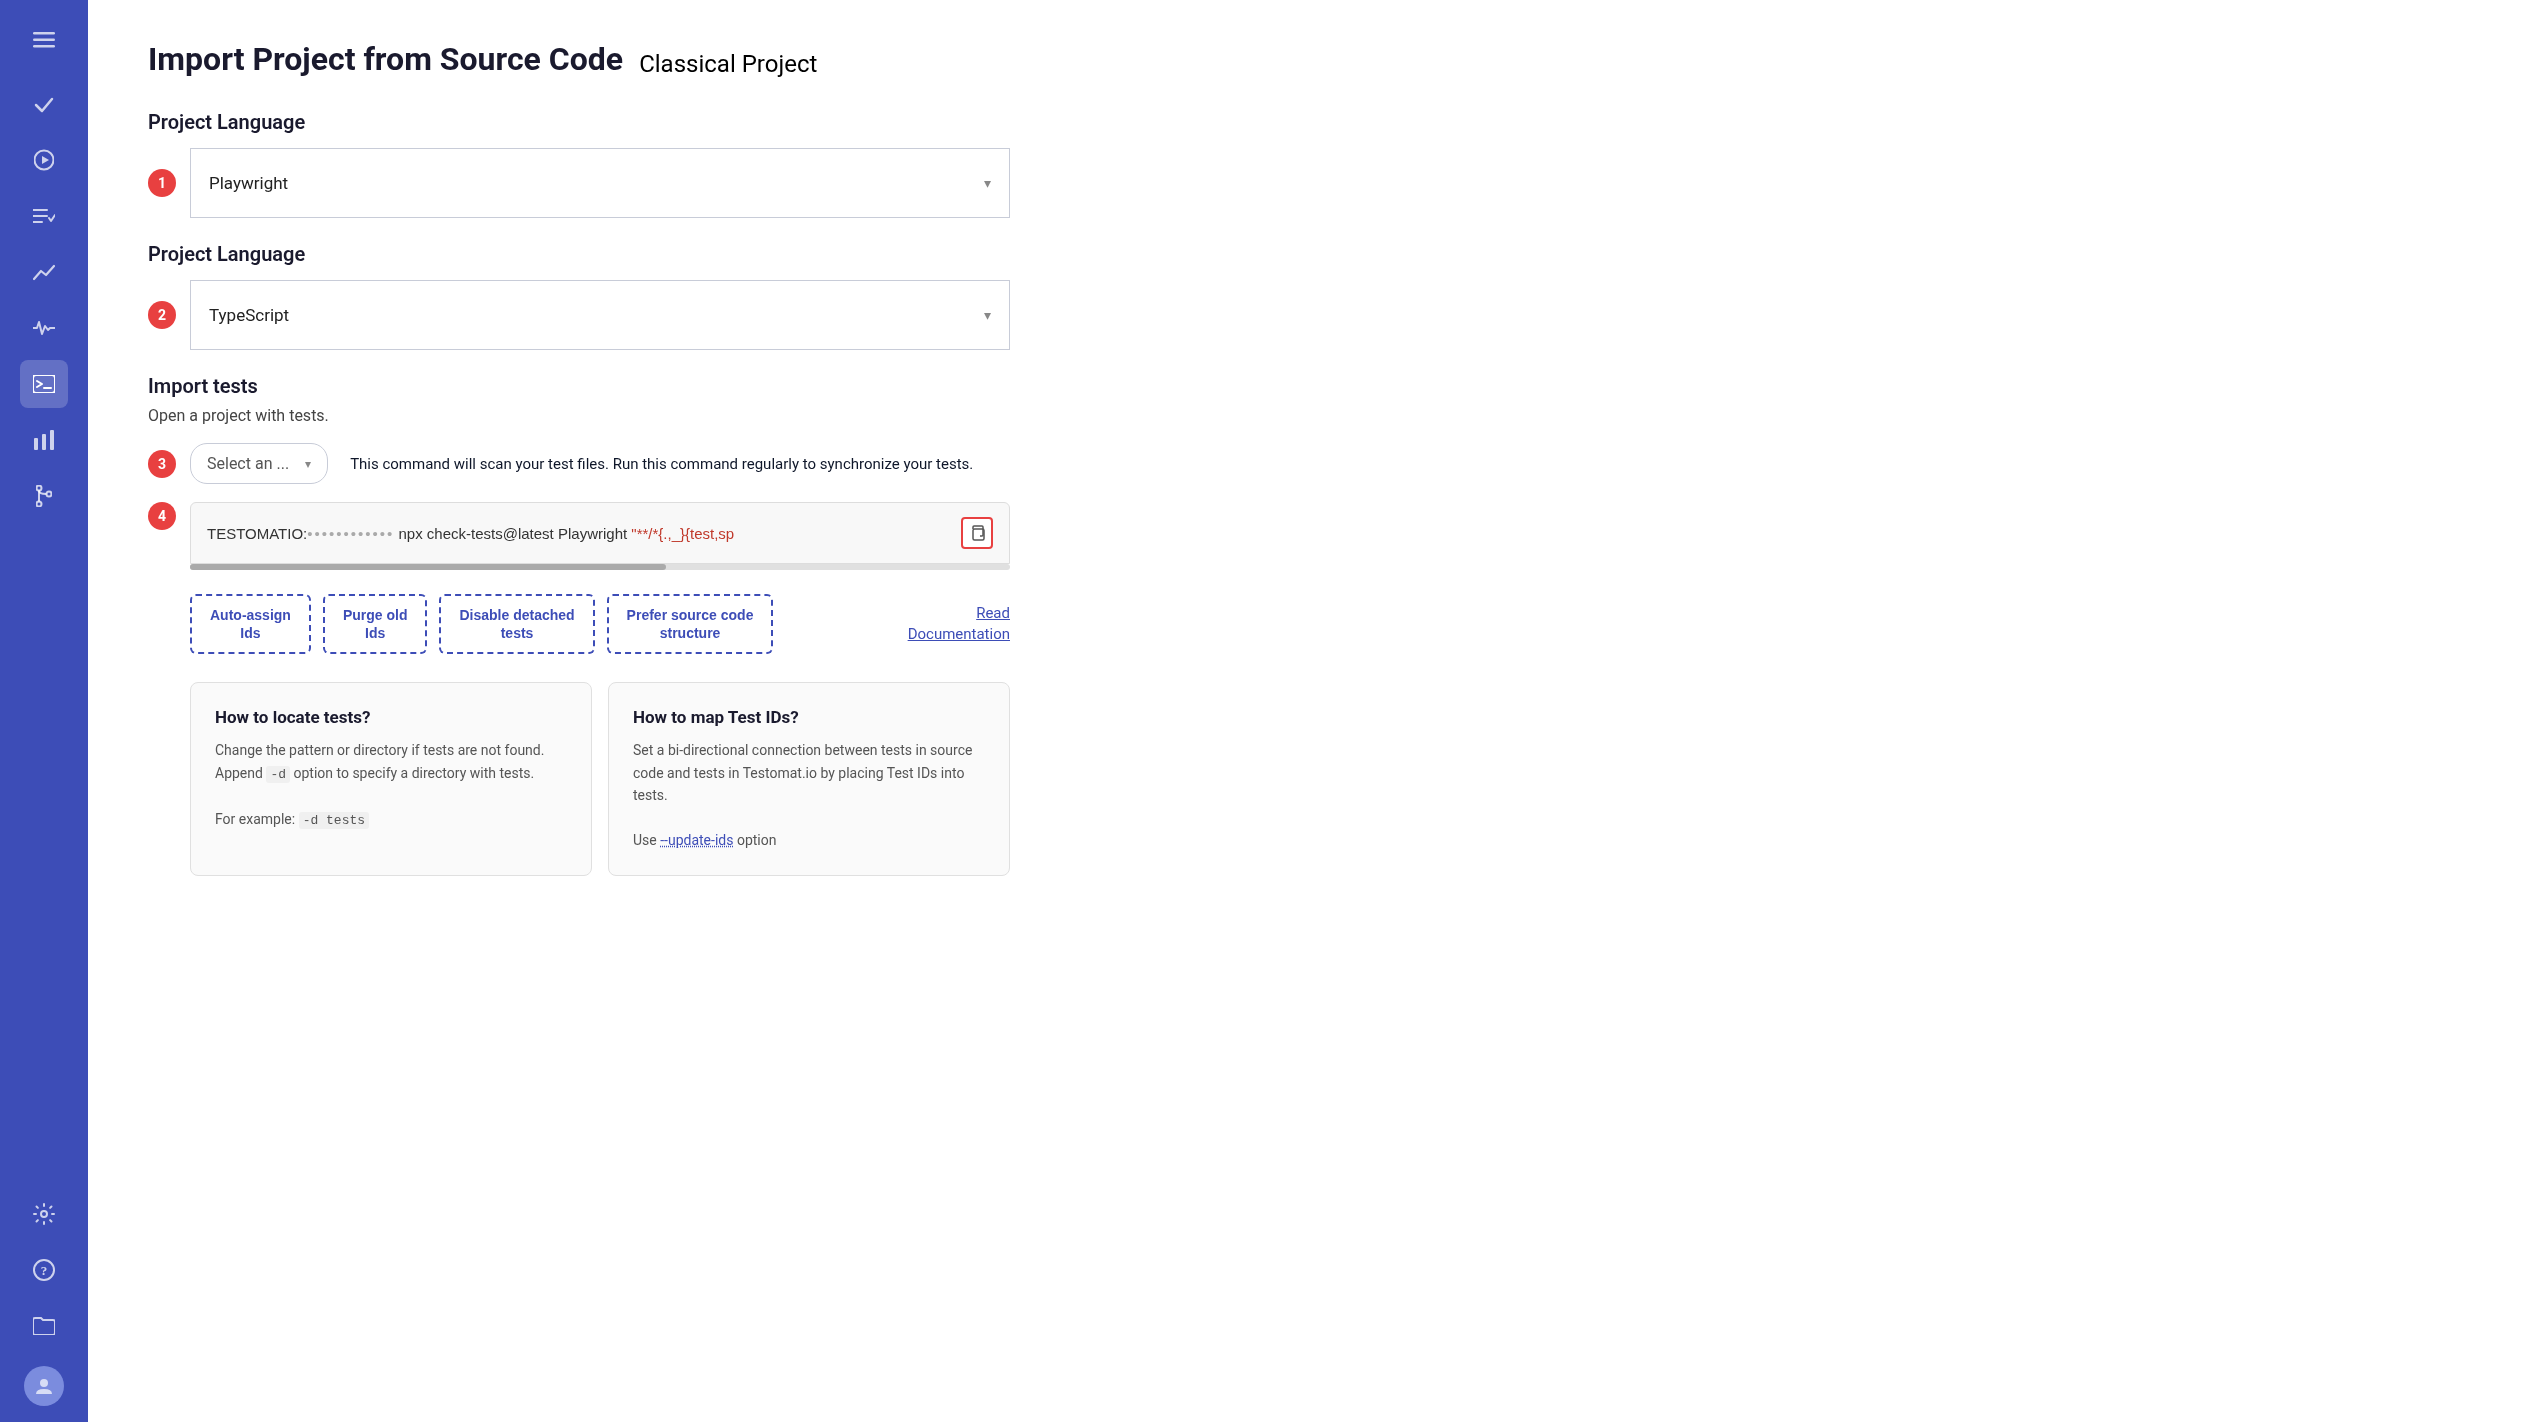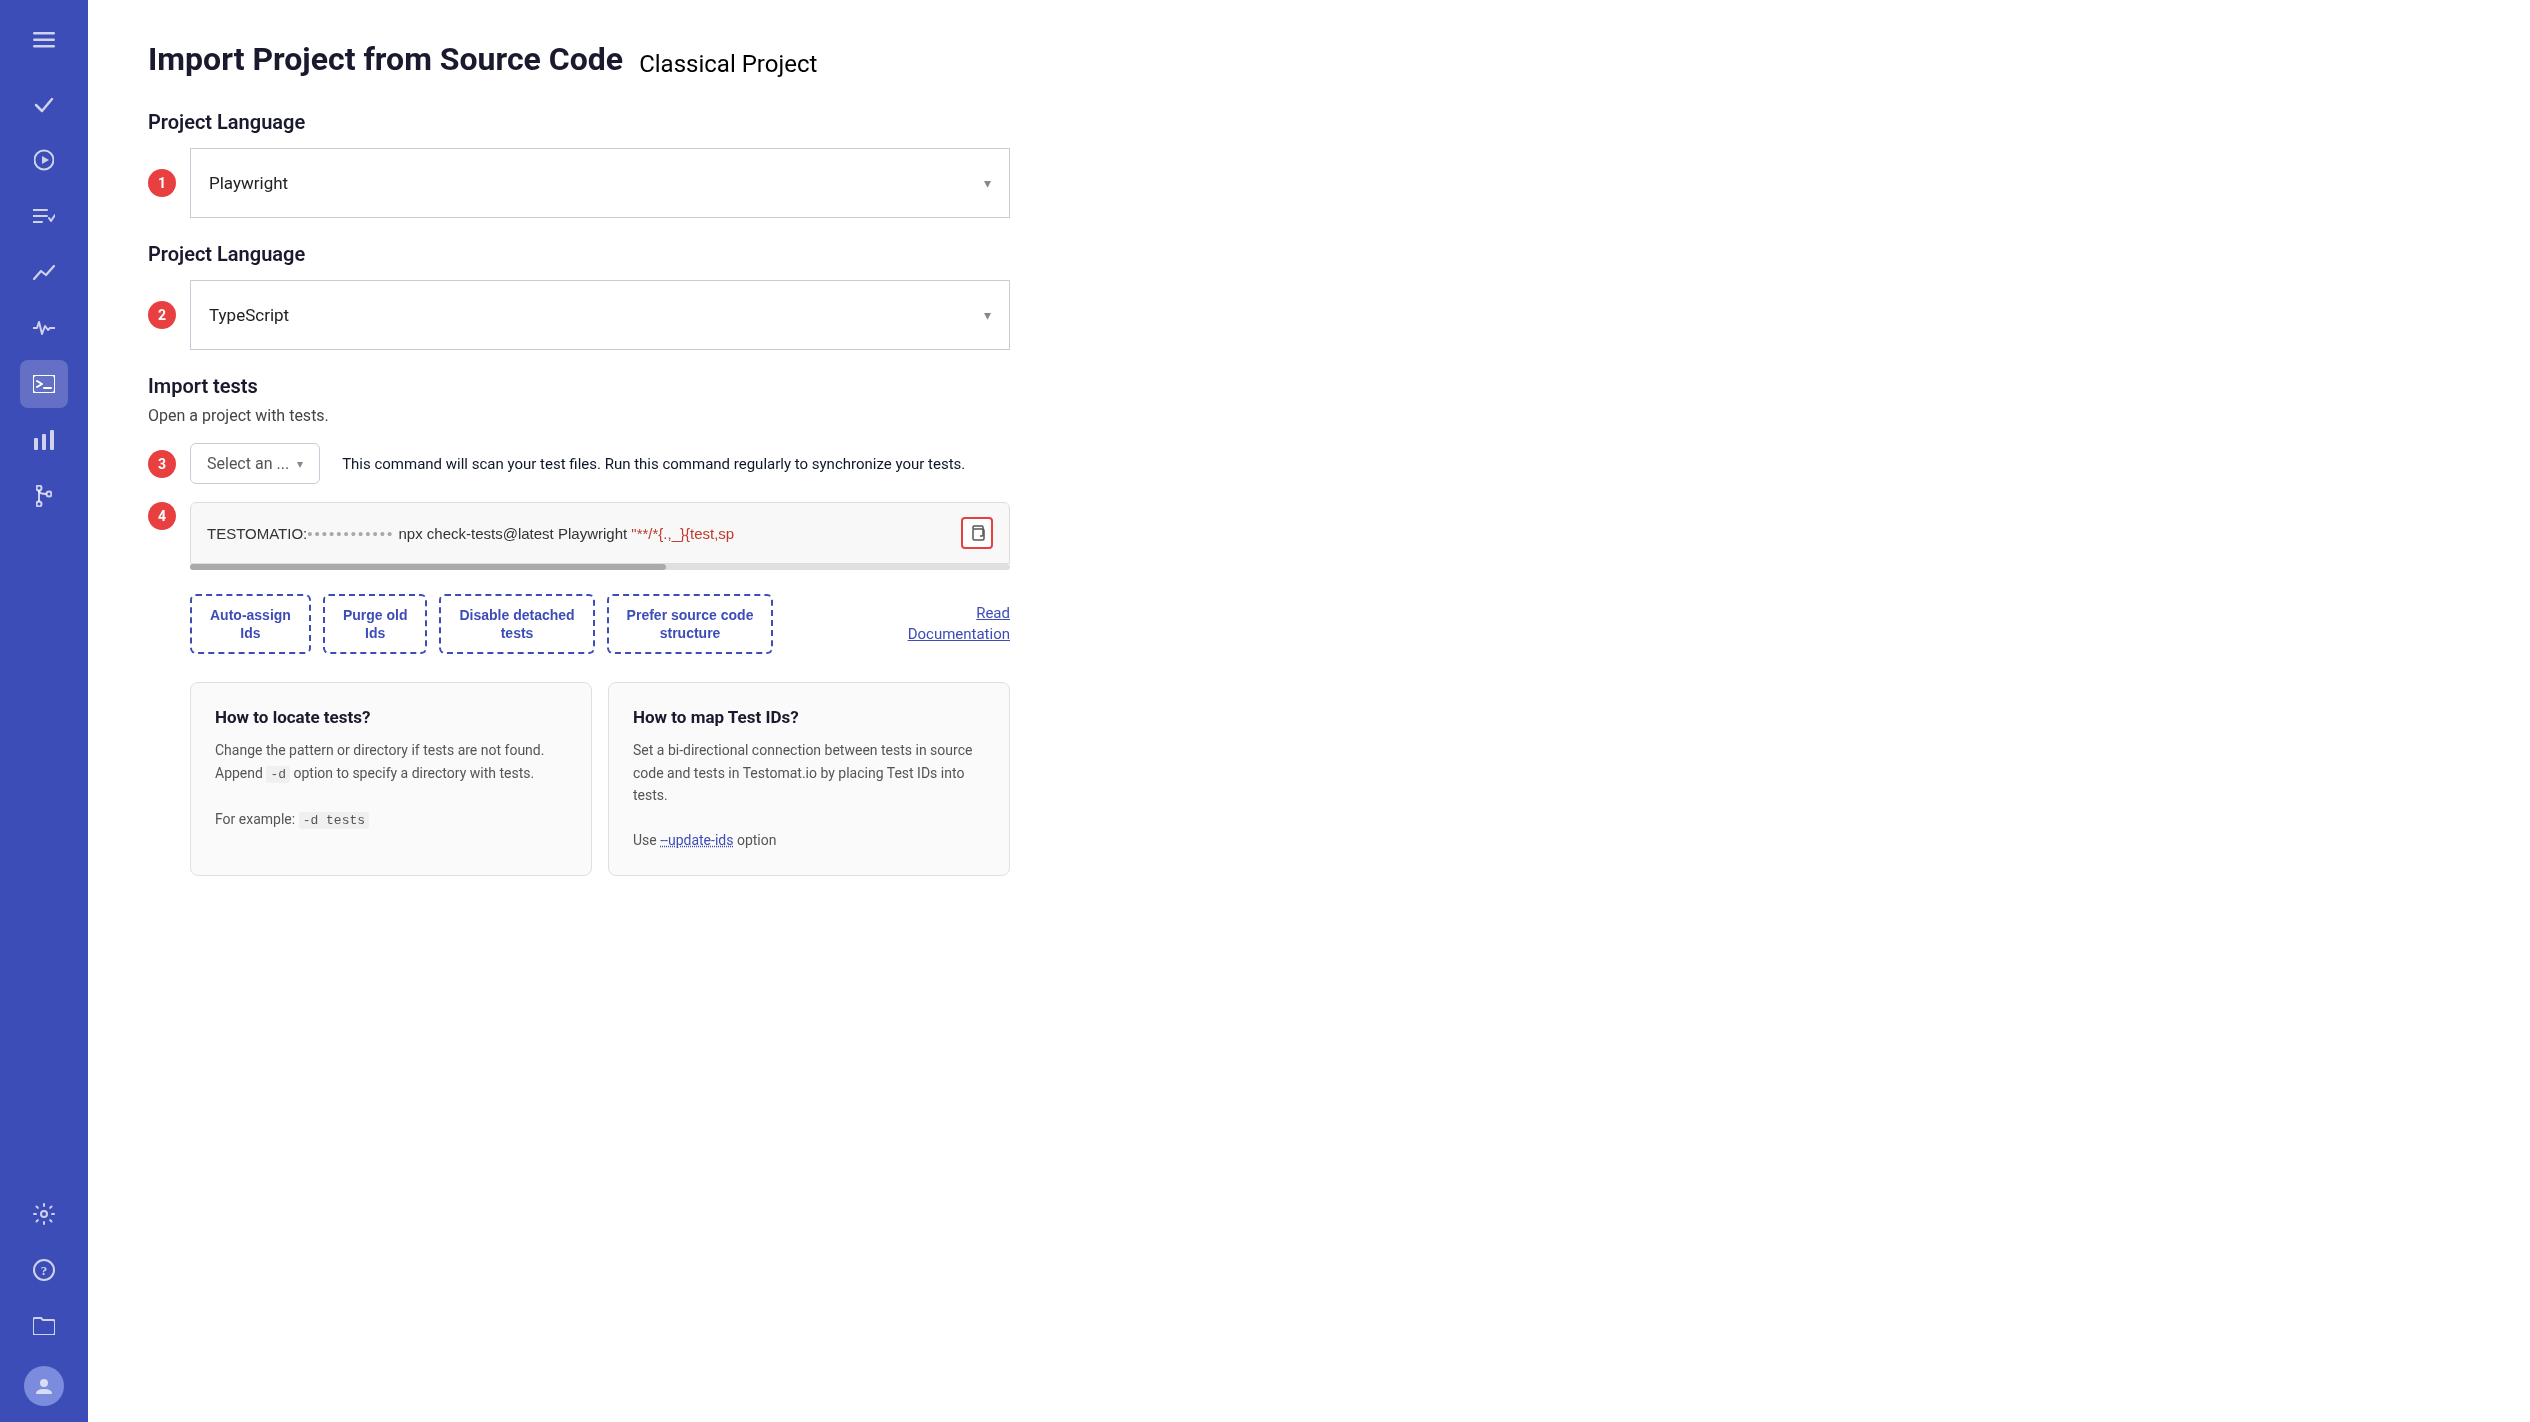--- a/index.html
+++ b/index.html
@@ -119,26 +119,26 @@
     }
 
     .step3-row {
       display: flex;
       align-items: center;
       gap: 14px;
       margin-bottom: 18px;
     }
     .select-an-btn {
       border: 1.5px solid #c8ccd8;
-      border-radius: 6px;
+      border-radius: 17px;
       background: #fff;
       padding: 10px 16px;
       display: flex;
       align-items: center;
-      gap: 8px;
+      gap: 16px;
       cursor: pointer;
       font-size: 16px;
       color: #555;
       white-space: nowrap;
     }
     .select-an-btn .arrow { color: #888; font-size: 12px; }
     .step3-hint {
       font-size: 15px;
       color: #0f172a;
       margin-left: 8px;

